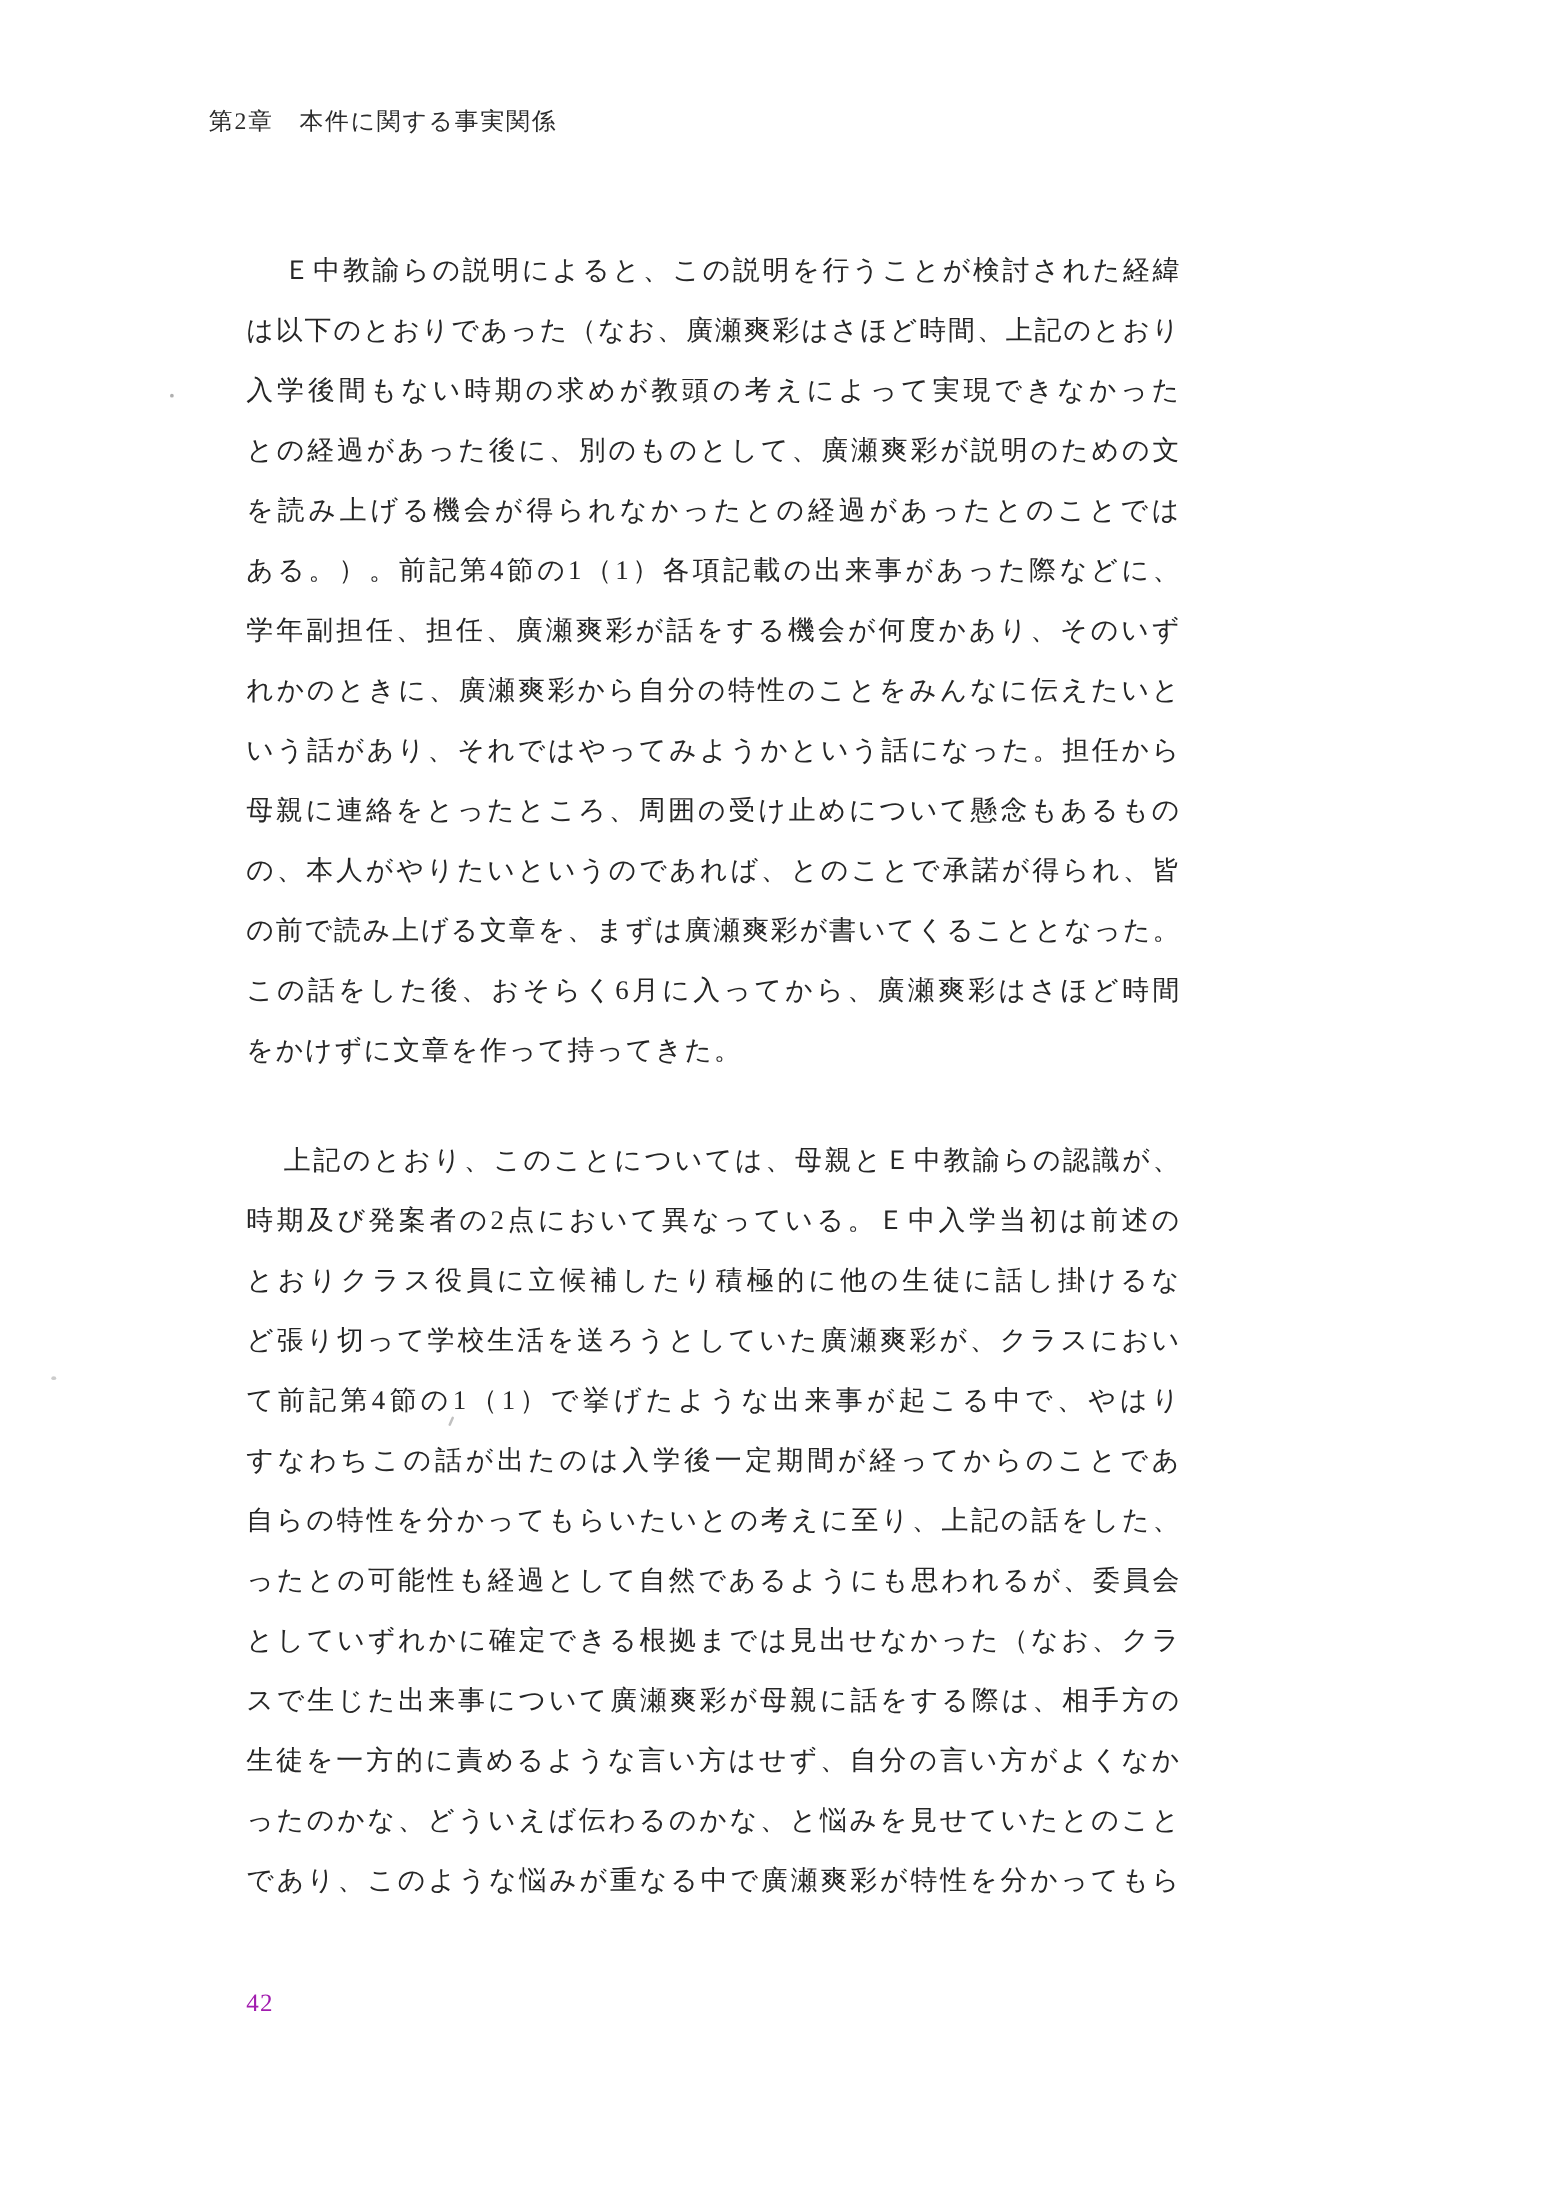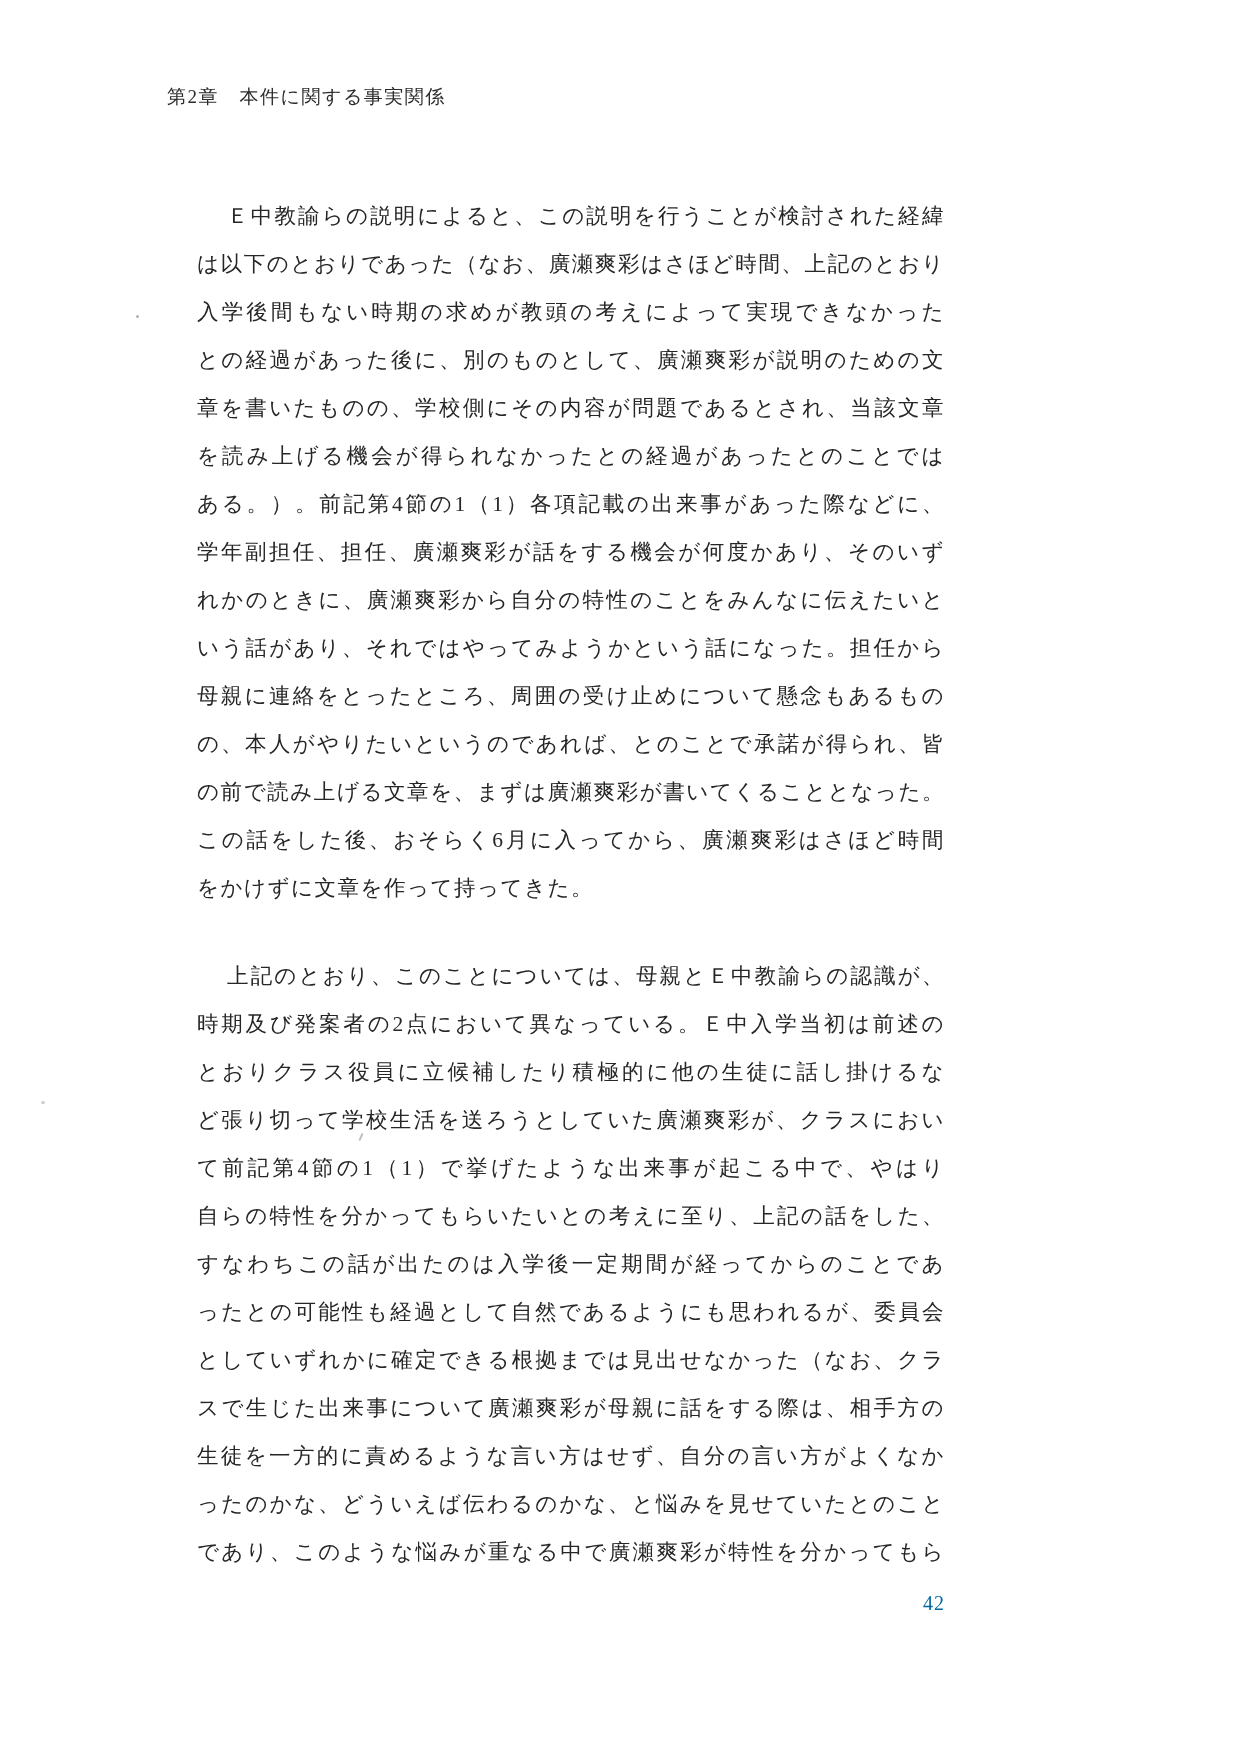--- a/index.html
+++ b/index.html
@@ -26,21 +26,21 @@
     height:48px; line-height:48px;
     font-size:21.5px; letter-spacing:1.5px;
     text-align:justify; text-align-last:justify;
     overflow:hidden; white-space:nowrap;
     color:#262626;
   }
   .line.first { padding-left:30px; }
   .line.short { text-align-last:left; }
   .page-number {
     position:absolute; left:197px; top:1592px; width:748px;
-    text-align:right; font-size:20px; letter-spacing:1px; color:#0369a1;
+    text-align:left; font-size:20px; letter-spacing:1px; color:#a21caf;
   }
   .speck { position:absolute; background:#8d8d8d; border-radius:50%; }
   .speck-a { left:136px; top:315px; width:3px; height:3px; opacity:.7; }
   .speck-b { left:41px; top:1101px; width:4px; height:3px; opacity:.45; }
   .speck-c {
     left:360px; top:1133px; width:2px; height:8px;
     border-radius:1px; transform:rotate(24deg); opacity:.55;
   }
 </style>
 </head>
@@ -48,40 +48,39 @@
 
 <div class="page">
   <div class="header">第2章　本件に関する事実関係</div>
 
   <div class="body-text">
     <section class="para">
         <div class="line first">Ｅ中教諭らの説明によると、この説明を行うことが検討された経緯</div>
         <div class="line">は以下のとおりであった（なお、廣瀬爽彩はさほど時間、上記のとおり</div>
         <div class="line">入学後間もない時期の求めが教頭の考えによって実現できなかった</div>
         <div class="line">との経過があった後に、別のものとして、廣瀬爽彩が説明のための文</div>
-        <div class="line">章を書いたものの、学校側にその内容が問題であるとされ、当該文章</div>
         <div class="line">を読み上げる機会が得られなかったとの経過があったとのことでは</div>
         <div class="line">ある。）。前記第4節の1（1）各項記載の出来事があった際などに、</div>
         <div class="line">学年副担任、担任、廣瀬爽彩が話をする機会が何度かあり、そのいず</div>
         <div class="line">れかのときに、廣瀬爽彩から自分の特性のことをみんなに伝えたいと</div>
         <div class="line">いう話があり、それではやってみようかという話になった。担任から</div>
         <div class="line">母親に連絡をとったところ、周囲の受け止めについて懸念もあるもの</div>
         <div class="line">の、本人がやりたいというのであれば、とのことで承諾が得られ、皆</div>
         <div class="line">の前で読み上げる文章を、まずは廣瀬爽彩が書いてくることとなった。</div>
         <div class="line">この話をした後、おそらく6月に入ってから、廣瀬爽彩はさほど時間</div>
         <div class="line short">をかけずに文章を作って持ってきた。</div>
       </section>
     <section class="para">
         <div class="line first">上記のとおり、このことについては、母親とＥ中教諭らの認識が、</div>
         <div class="line">時期及び発案者の2点において異なっている。Ｅ中入学当初は前述の</div>
         <div class="line">とおりクラス役員に立候補したり積極的に他の生徒に話し掛けるな</div>
         <div class="line">ど張り切って学校生活を送ろうとしていた廣瀬爽彩が、クラスにおい</div>
         <div class="line">て前記第4節の1（1）で挙げたような出来事が起こる中で、やはり</div>
+        <div class="line">すなわちこの話が出たのは入学後一定期間が経ってからのことであ</div>
         <div class="line">自らの特性を分かってもらいたいとの考えに至り、上記の話をした、</div>
-        <div class="line">すなわちこの話が出たのは入学後一定期間が経ってからのことであ</div>
         <div class="line">ったとの可能性も経過として自然であるようにも思われるが、委員会</div>
         <div class="line">としていずれかに確定できる根拠までは見出せなかった（なお、クラ</div>
         <div class="line">スで生じた出来事について廣瀬爽彩が母親に話をする際は、相手方の</div>
         <div class="line">生徒を一方的に責めるような言い方はせず、自分の言い方がよくなか</div>
         <div class="line">ったのかな、どういえば伝わるのかな、と悩みを見せていたとのこと</div>
         <div class="line">であり、このような悩みが重なる中で廣瀬爽彩が特性を分かってもら</div>
       </section>
   </div>
 
   <div class="speck speck-a"></div>

